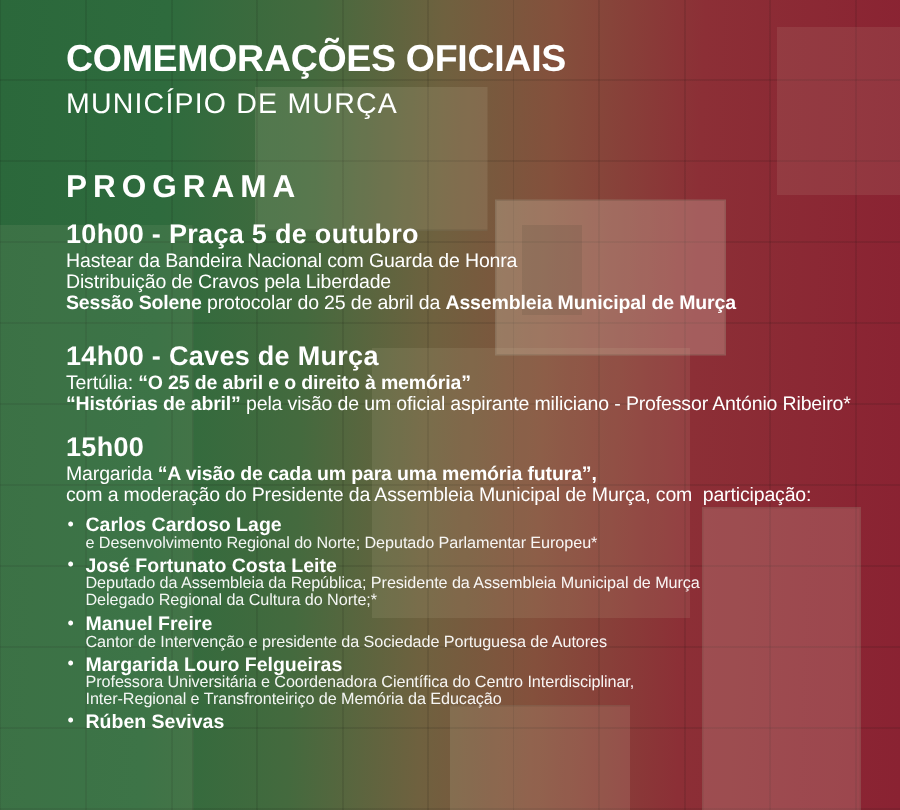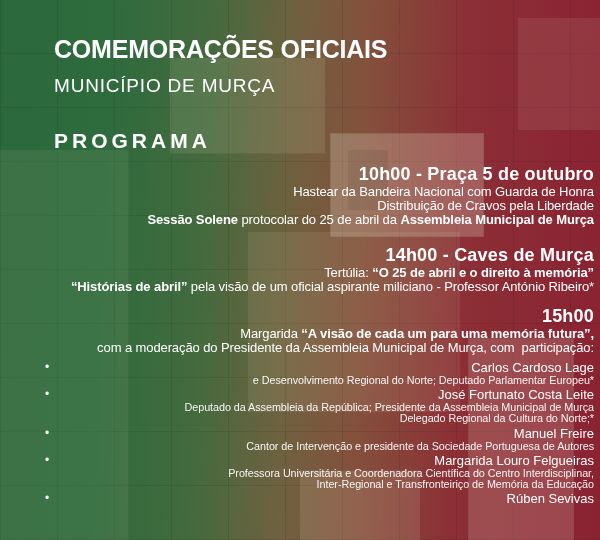--- a/index.html
+++ b/index.html
@@ -22,38 +22,38 @@
   .a1{left:0;top:150px;width:128px;height:390px;background:rgba(220,210,180,0.09);border-right:1px solid rgba(40,40,30,0.12);}
   .a2{left:170px;top:58px;width:155px;height:95px;background:rgba(225,215,185,0.13);border-bottom:1px solid rgba(50,45,35,0.15);}
   .a3{left:330px;top:133px;width:152px;height:102px;background:rgba(236,229,206,0.26);border:1px solid rgba(70,60,45,0.18);}
   .a3b{left:348px;top:150px;width:40px;height:60px;background:rgba(60,55,45,0.12);}
   .a4{left:248px;top:232px;width:212px;height:180px;background:rgba(215,205,175,0.11);}
   .a5{left:468px;top:338px;width:104px;height:202px;background:rgba(236,229,206,0.18);border:1px solid rgba(70,60,45,0.14);}
   .a6{left:518px;top:18px;width:82px;height:112px;background:rgba(230,220,190,0.10);}
   .a7{left:300px;top:470px;width:120px;height:70px;background:rgba(228,220,192,0.14);border-top:1px solid rgba(60,55,45,0.16);}
 
   .content{position:relative;padding:24px 6px 0 44px;}
-  h1,h2,h3{margin:10px;font-weight:bold;}
+  h1,h2,h3{margin:0;font-weight:bold;}
   .title{font-size:25px;line-height:30px;letter-spacing:-0.2px;}
   .subtitle{font-size:19px;line-height:24px;font-weight:400;letter-spacing:0.8px;margin-top:4px;}
   .program{font-size:21px;line-height:26px;letter-spacing:4px;margin-top:30px;}
 
-  .sec{margin:0;text-align:right;}
+  .sec{margin:0;}
   .sec0{margin-top:8px;}
   .sec1{margin-top:18px;}
   .sec2{margin-top:12px;}
   .sec3{margin-top:12px;}
   .sec-h{margin:0;font-size:18px;line-height:21px;font-weight:bold;letter-spacing:0.2px;}
   .line{margin:0;font-size:13px;line-height:14px;letter-spacing:-0.1px;white-space:pre-wrap;}
   .b{font-weight:bold;}
 
   .people{list-style:none;margin:5px 0 0;padding:0;}
   .people li{position:relative;padding-left:13px;margin:0 0 1px;}
   .bullet{position:absolute;left:1px;top:0;font-size:12px;line-height:15px;}
-  .pname{font-size:13px;font-weight:normal;line-height:15px;margin-left:24px;}
+  .pname{font-size:13px;font-weight:bold;line-height:15px;}
   .pdet{font-size:10.8px;line-height:11.2px;letter-spacing:-0.05px;color:rgba(255,255,255,0.94);}
 </style>
 </head>
 <body>
 
 <div class="poster">
   <div class="tiles"></div>
   <div class="art a1"></div>
   <div class="art a2"></div>
   <div class="art a3"></div>

